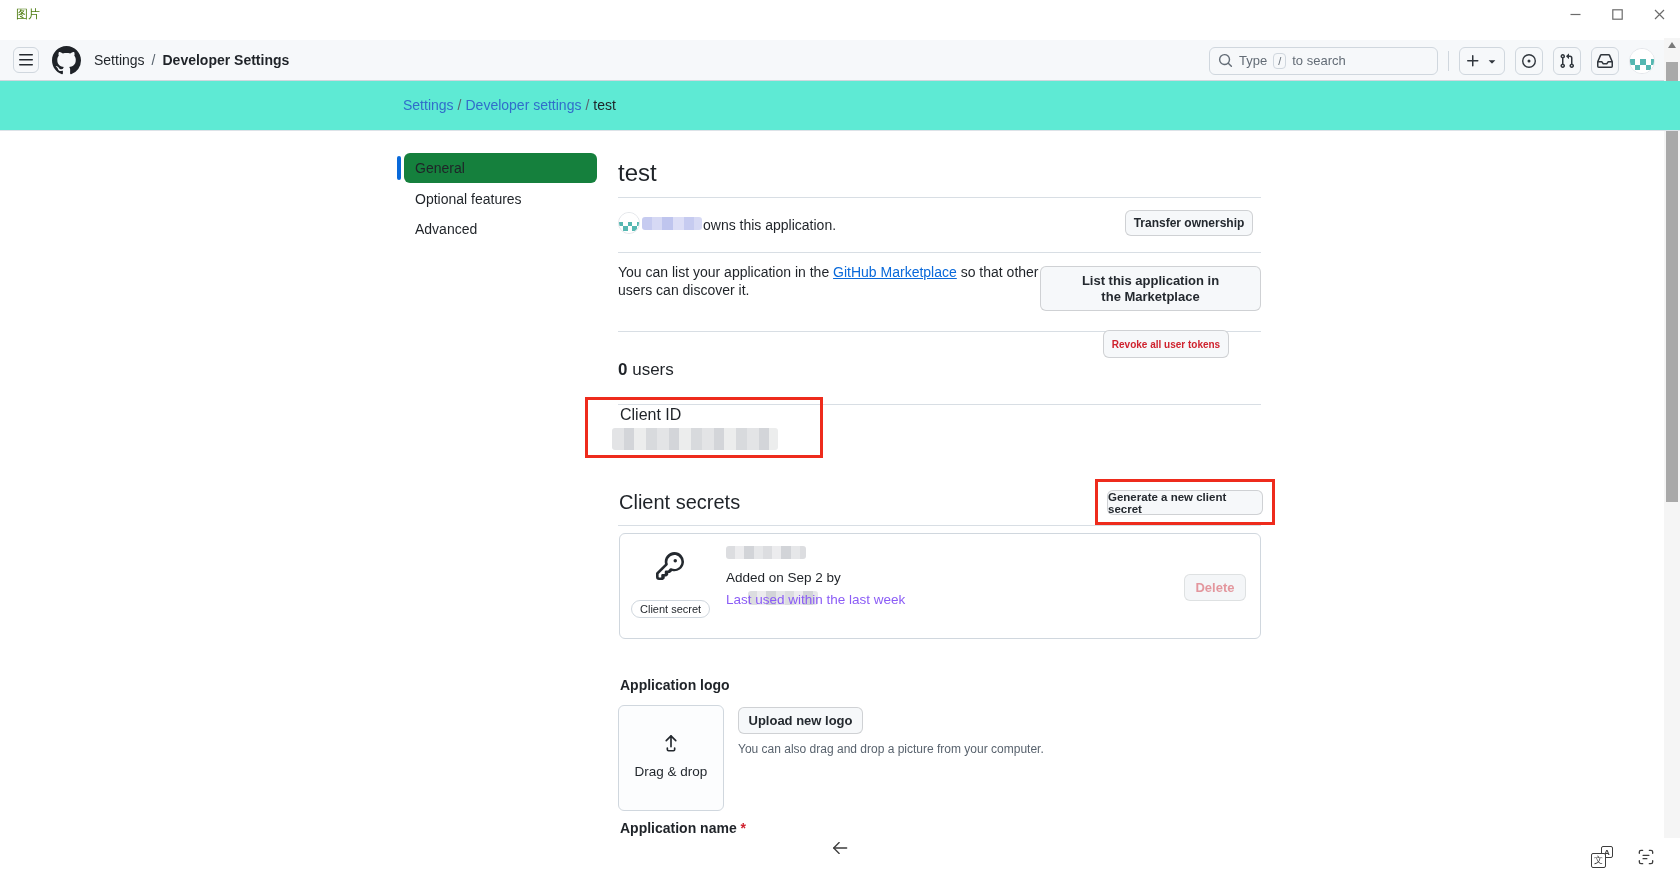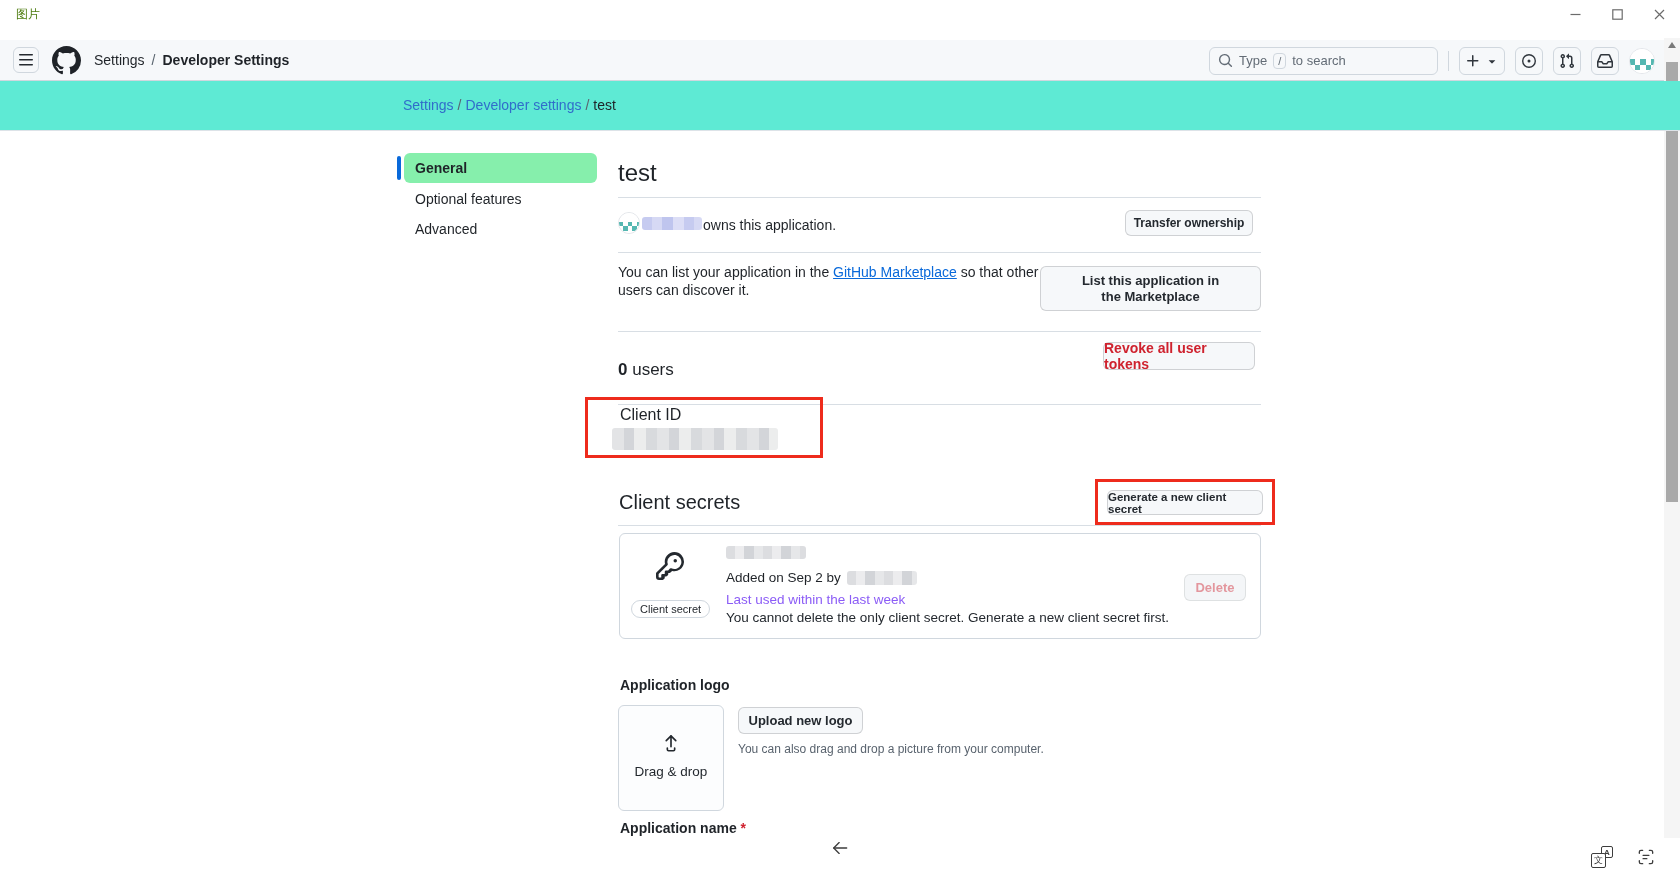--- a/index.html
+++ b/index.html
@@ -49,21 +49,21 @@
     border-bottom:1px solid #dde3e8; }
   #crumb { position:absolute; left:403px; top:16px; font-size:14px; }
   #crumb a { color:#316dca; text-decoration:none; }
   #crumb .sep { color:#59636e; padding:0 4px; }
 
   
   .nav-item { position:absolute; left:397px; width:200px; height:30px; display:flex; align-items:center; font-size:14px; }
   .nav-item .bar { width:4px; height:24px; border-radius:2px; background:transparent; }
   .nav-item .lbl { margin-left:3px; flex:1; height:30px; display:flex; align-items:center; padding-left:11px; border-radius:6px; }
   .nav-item.selected .bar { background:#0969da; }
-  .nav-item.selected .lbl { background:#86efac; font-weight:700; }
+  .nav-item.selected .lbl { background:#15803d; font-weight:400; }
 
   
   .hr { position:absolute; left:618px; width:643px; height:1px; background:#d8dee4; }
 
   
   .btn { display:flex; align-items:center; justify-content:center; background:#f6f8fa;
     border:1px solid rgba(31,35,40,.18); border-radius:6px; font-weight:700; color:#24292f; cursor:default; }
   .btn.danger-text { color:#cf222e; }
   .btn.disabled { color:rgba(207,34,46,.45); background:#f4f6f8; border-color:rgba(31,35,40,.10); }
 
@@ -246,45 +246,44 @@
     <div class="abs btn" style="left:1125px; top:182px; width:128px; height:26px; font-size:12px;">Transfer ownership</div>
 
     <div class="hr" style="top:224px;"></div>
 
     <div class="abs t14" style="left:618px; top:235px; width:430px; line-height:18px;"><span>You can list your application in the </span><a href="#" class="inline-link">GitHub Marketplace</a><span> so that other users can discover it.</span></div>
     <div class="abs btn" style="left:1040px; top:238px; width:221px; height:45px; font-size:13px; text-align:center; padding:0 30px; line-height:16px;">List this application in the Marketplace</div>
 
     <div class="hr" style="top:303px;"></div>
 
     <div class="abs" style="left:618px; top:332px; font-size:17px;"><b>0</b><span> users</span></div>
-    <div class="abs btn danger-text" style="left:1103px; top:314px; width:152px; height:28px; font-size:14px;">Revoke all user tokens</div>
+    <div class="abs btn danger-text" style="left:1103px; top:302px; width:126px; height:28px; font-size:10px;">Revoke all user tokens</div>
 
     <div class="hr" style="top:376px;"></div>
 
     <div class="red-box" style="left:585px; top:369px; width:238px; height:61px;"></div>
     <div class="abs" style="left:620px; top:378px; font-size:16px;">Client ID</div>
     <div class="abs blur gray2" style="left:612px; top:400px; width:166px; height:22px;"></div>
 
     <div class="abs" style="left:619px; top:463px; font-size:20px;">Client secrets</div>
     <div class="red-box" style="left:1095px; top:451px; width:180px; height:46px;"></div>
     <div class="abs btn" style="left:1107px; top:462px; width:156px; height:25px; font-size:11.5px;">Generate a new client secret</div>
     <div class="hr" style="top:497px;"></div>
 
     <div id="secret-card">
       <svg class="abs" style="left:36px; top:18px;" width="28" height="28" viewBox="0 0 16 16">
           <path fill="#24292f" d="M10.5 0a5.499 5.499 0 1 1-1.288 10.848l-.932.932a.749.749 0 0 1-.53.22H7v.75a.749.749 0 0 1-.22.53l-.5.5a.749.749 0 0 1-.53.22H5v.75a.749.749 0 0 1-.22.53l-.5.5a.749.749 0 0 1-.53.22H1.75A1.75 1.75 0 0 1 0 14.25v-2c0-.199.079-.389.22-.53l4.932-4.932A5.5 5.5 0 0 1 10.5 0Zm-4 5.5c-.001.431.069.86.205 1.269a.75.75 0 0 1-.181.768L1.5 12.56v1.69c0 .138.112.25.25.25h1.19l.06-.06v-1.19a.75.75 0 0 1 .75-.75h1.19l.06-.06v-1.19a.75.75 0 0 1 .75-.75h1.19l1.023-1.025a.75.75 0 0 1 .768-.18A4 4 0 1 0 6.5 5.5ZM11 6a1 1 0 1 1 0-2 1 1 0 0 1 0 2Z"></path>
         </svg>
       <span class="pill" style="left:11px; top:66px;">Client secret</span>
       <div class="abs blur gray" style="left:106px; top:12px; width:80px; height:13px;"></div>
-      <div class="abs" style="left:106px; top:36px; font-size:13.5px; display:flex; align-items:center; gap:6px;">
+      <div class="abs" style="left:106px; top:36px; font-size:13.5px; display:flex; align-items:center; gap:6px;flex-direction:column;">
         <span>Added on Sep 2 by</span>
         <span class="blur gray" style="display:inline-block; width:70px; height:14px;"></span>
       </div>
       <div class="abs" style="left:106px; top:58px; font-size:13.5px; color:#8b5cf6;">Last used within the last week</div>
-      <div class="abs" style="left:106px; top:76px; font-size:13.5px; color:#24292f;">You cannot delete the only client secret. Generate a new client secret first.</div>
       <div class="abs btn disabled" style="right:14px; top:40px; width:62px; height:27px; font-size:13px;">Delete</div>
     </div>
 
     <div class="abs" style="left:620px; top:649px; font-size:14px; font-weight:700;">Application logo</div>
     <div id="dragdrop">
       <svg style="margin-top:25px;" width="22" height="24" viewBox="0 0 24 24" fill="none" stroke="#24292f" stroke-width="1.8" stroke-linecap="round" stroke-linejoin="round">
           <path d="M12 16V4.5"></path>
           <path d="M6.8 9.5 12 4.3l5.2 5.2"></path>
           <path d="M8 17.5v1.7a1.3 1.3 0 0 0 1.3 1.3h5.4a1.3 1.3 0 0 0 1.3-1.3v-1.7"></path>
         </svg>

